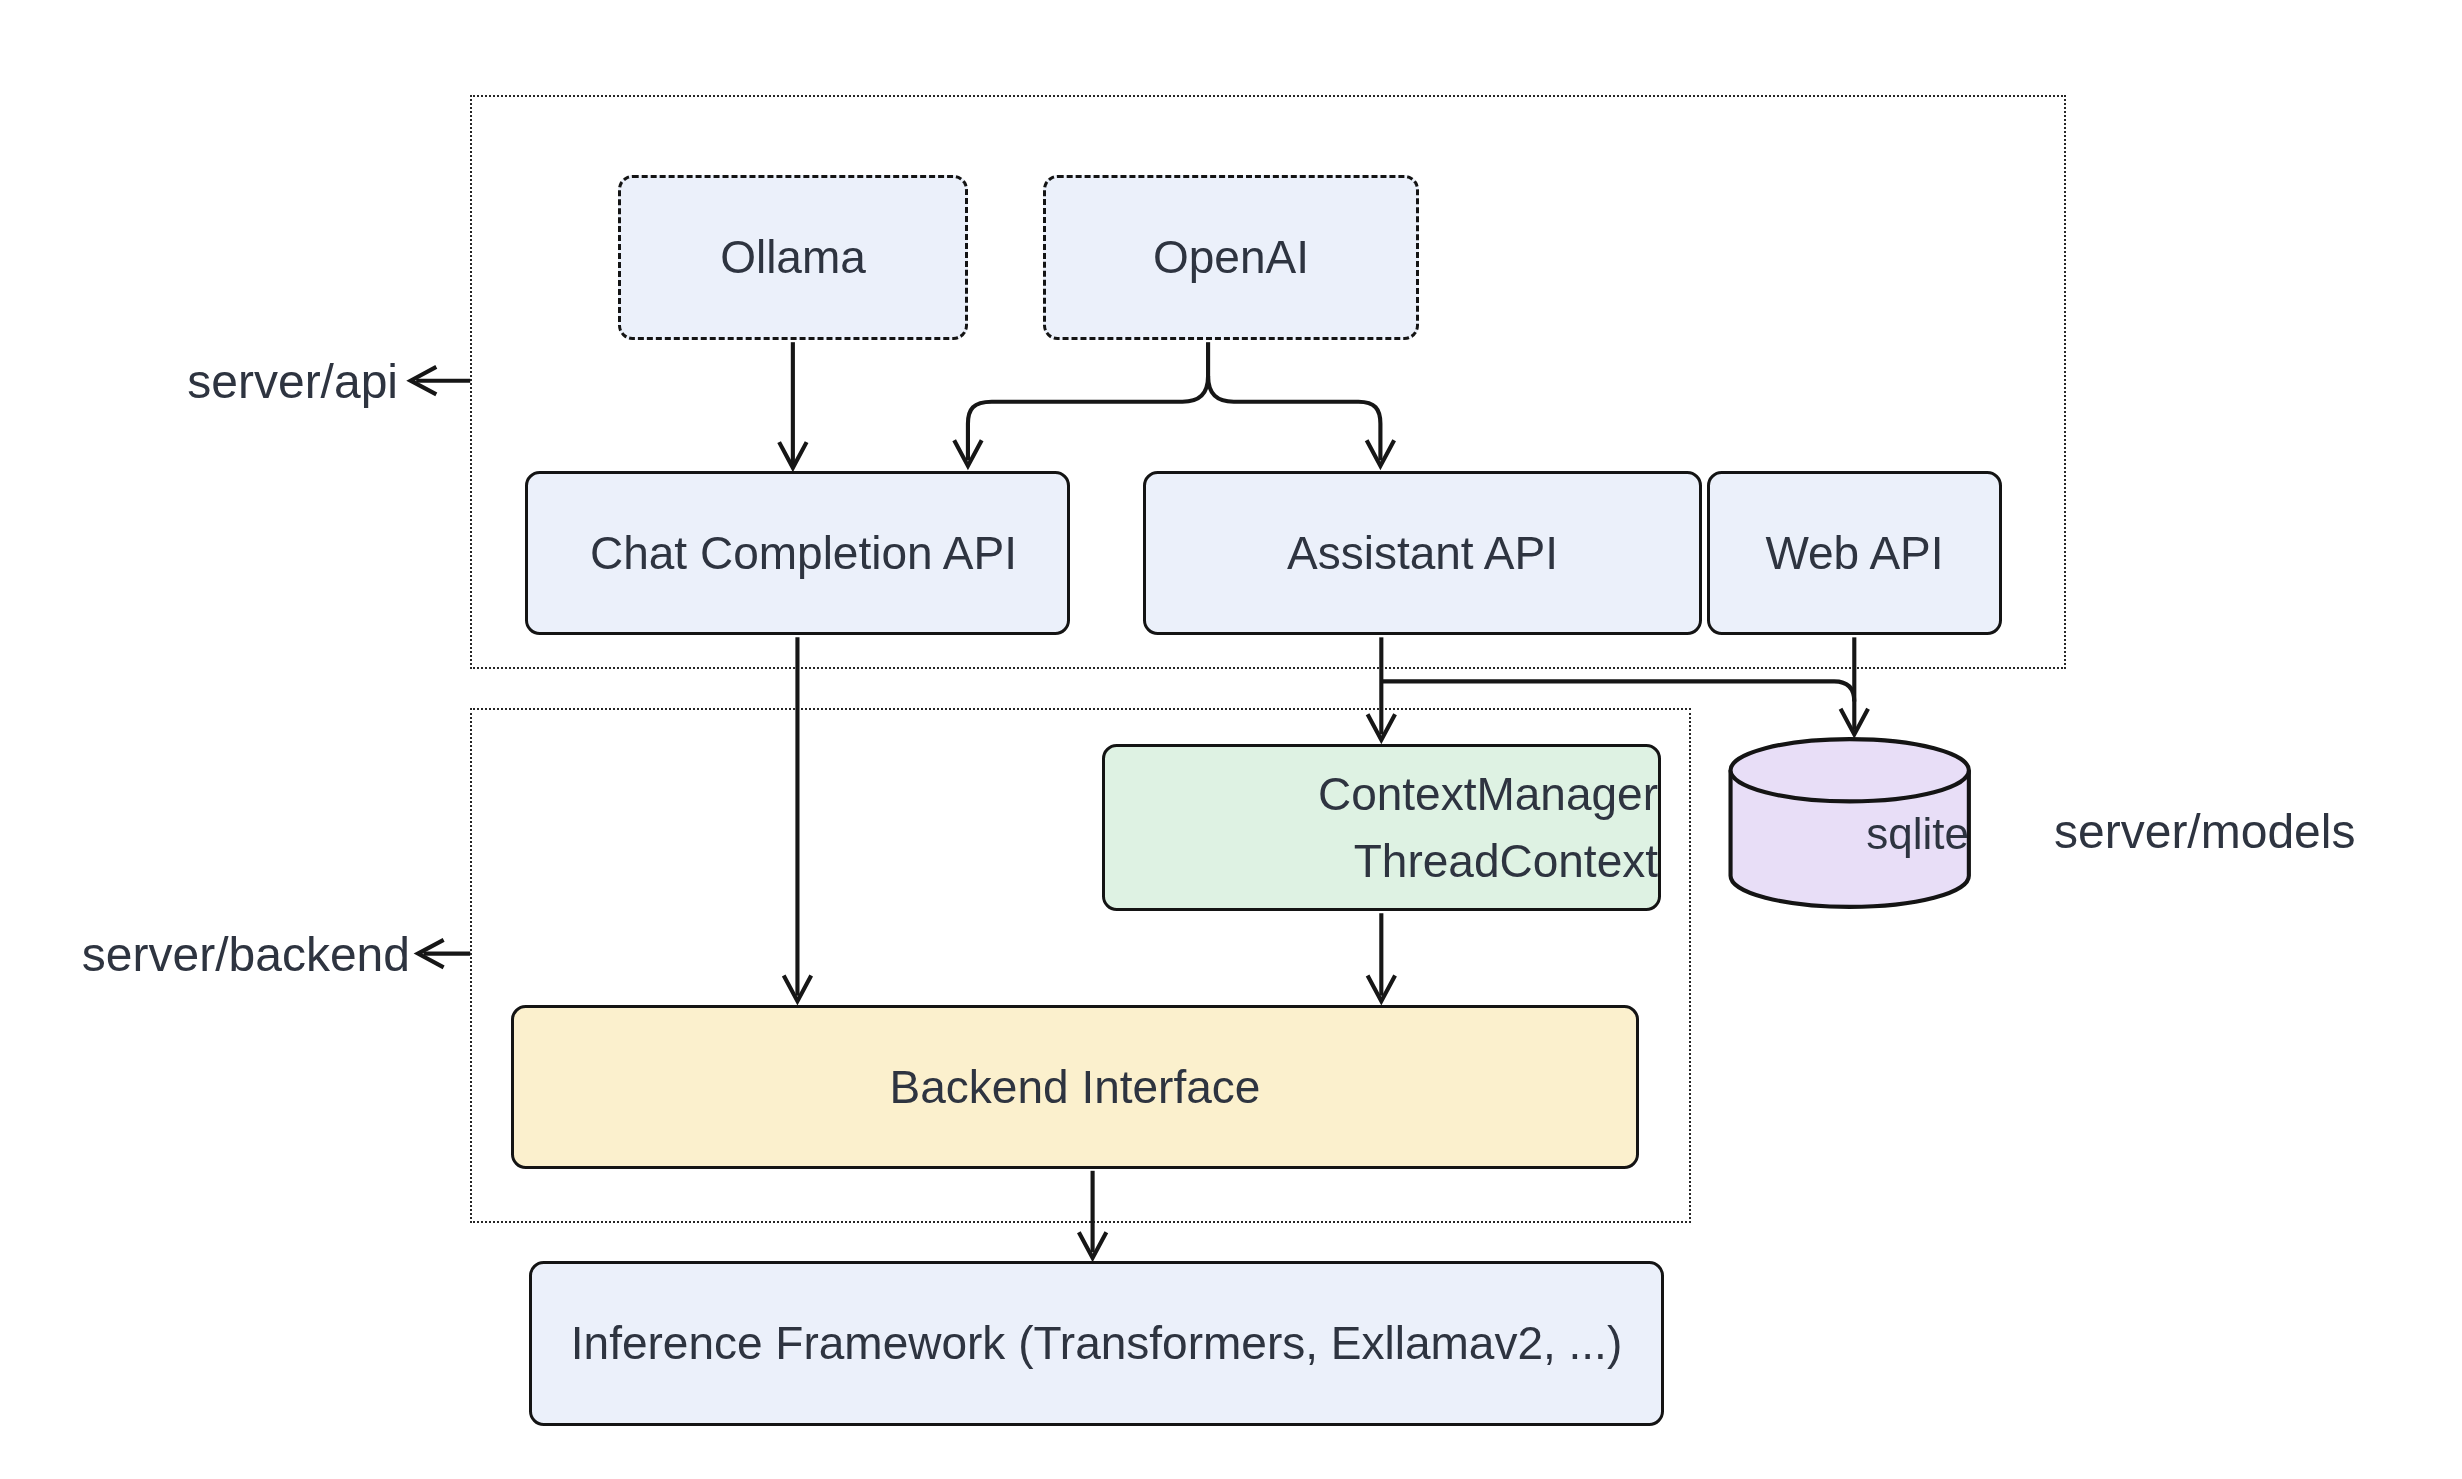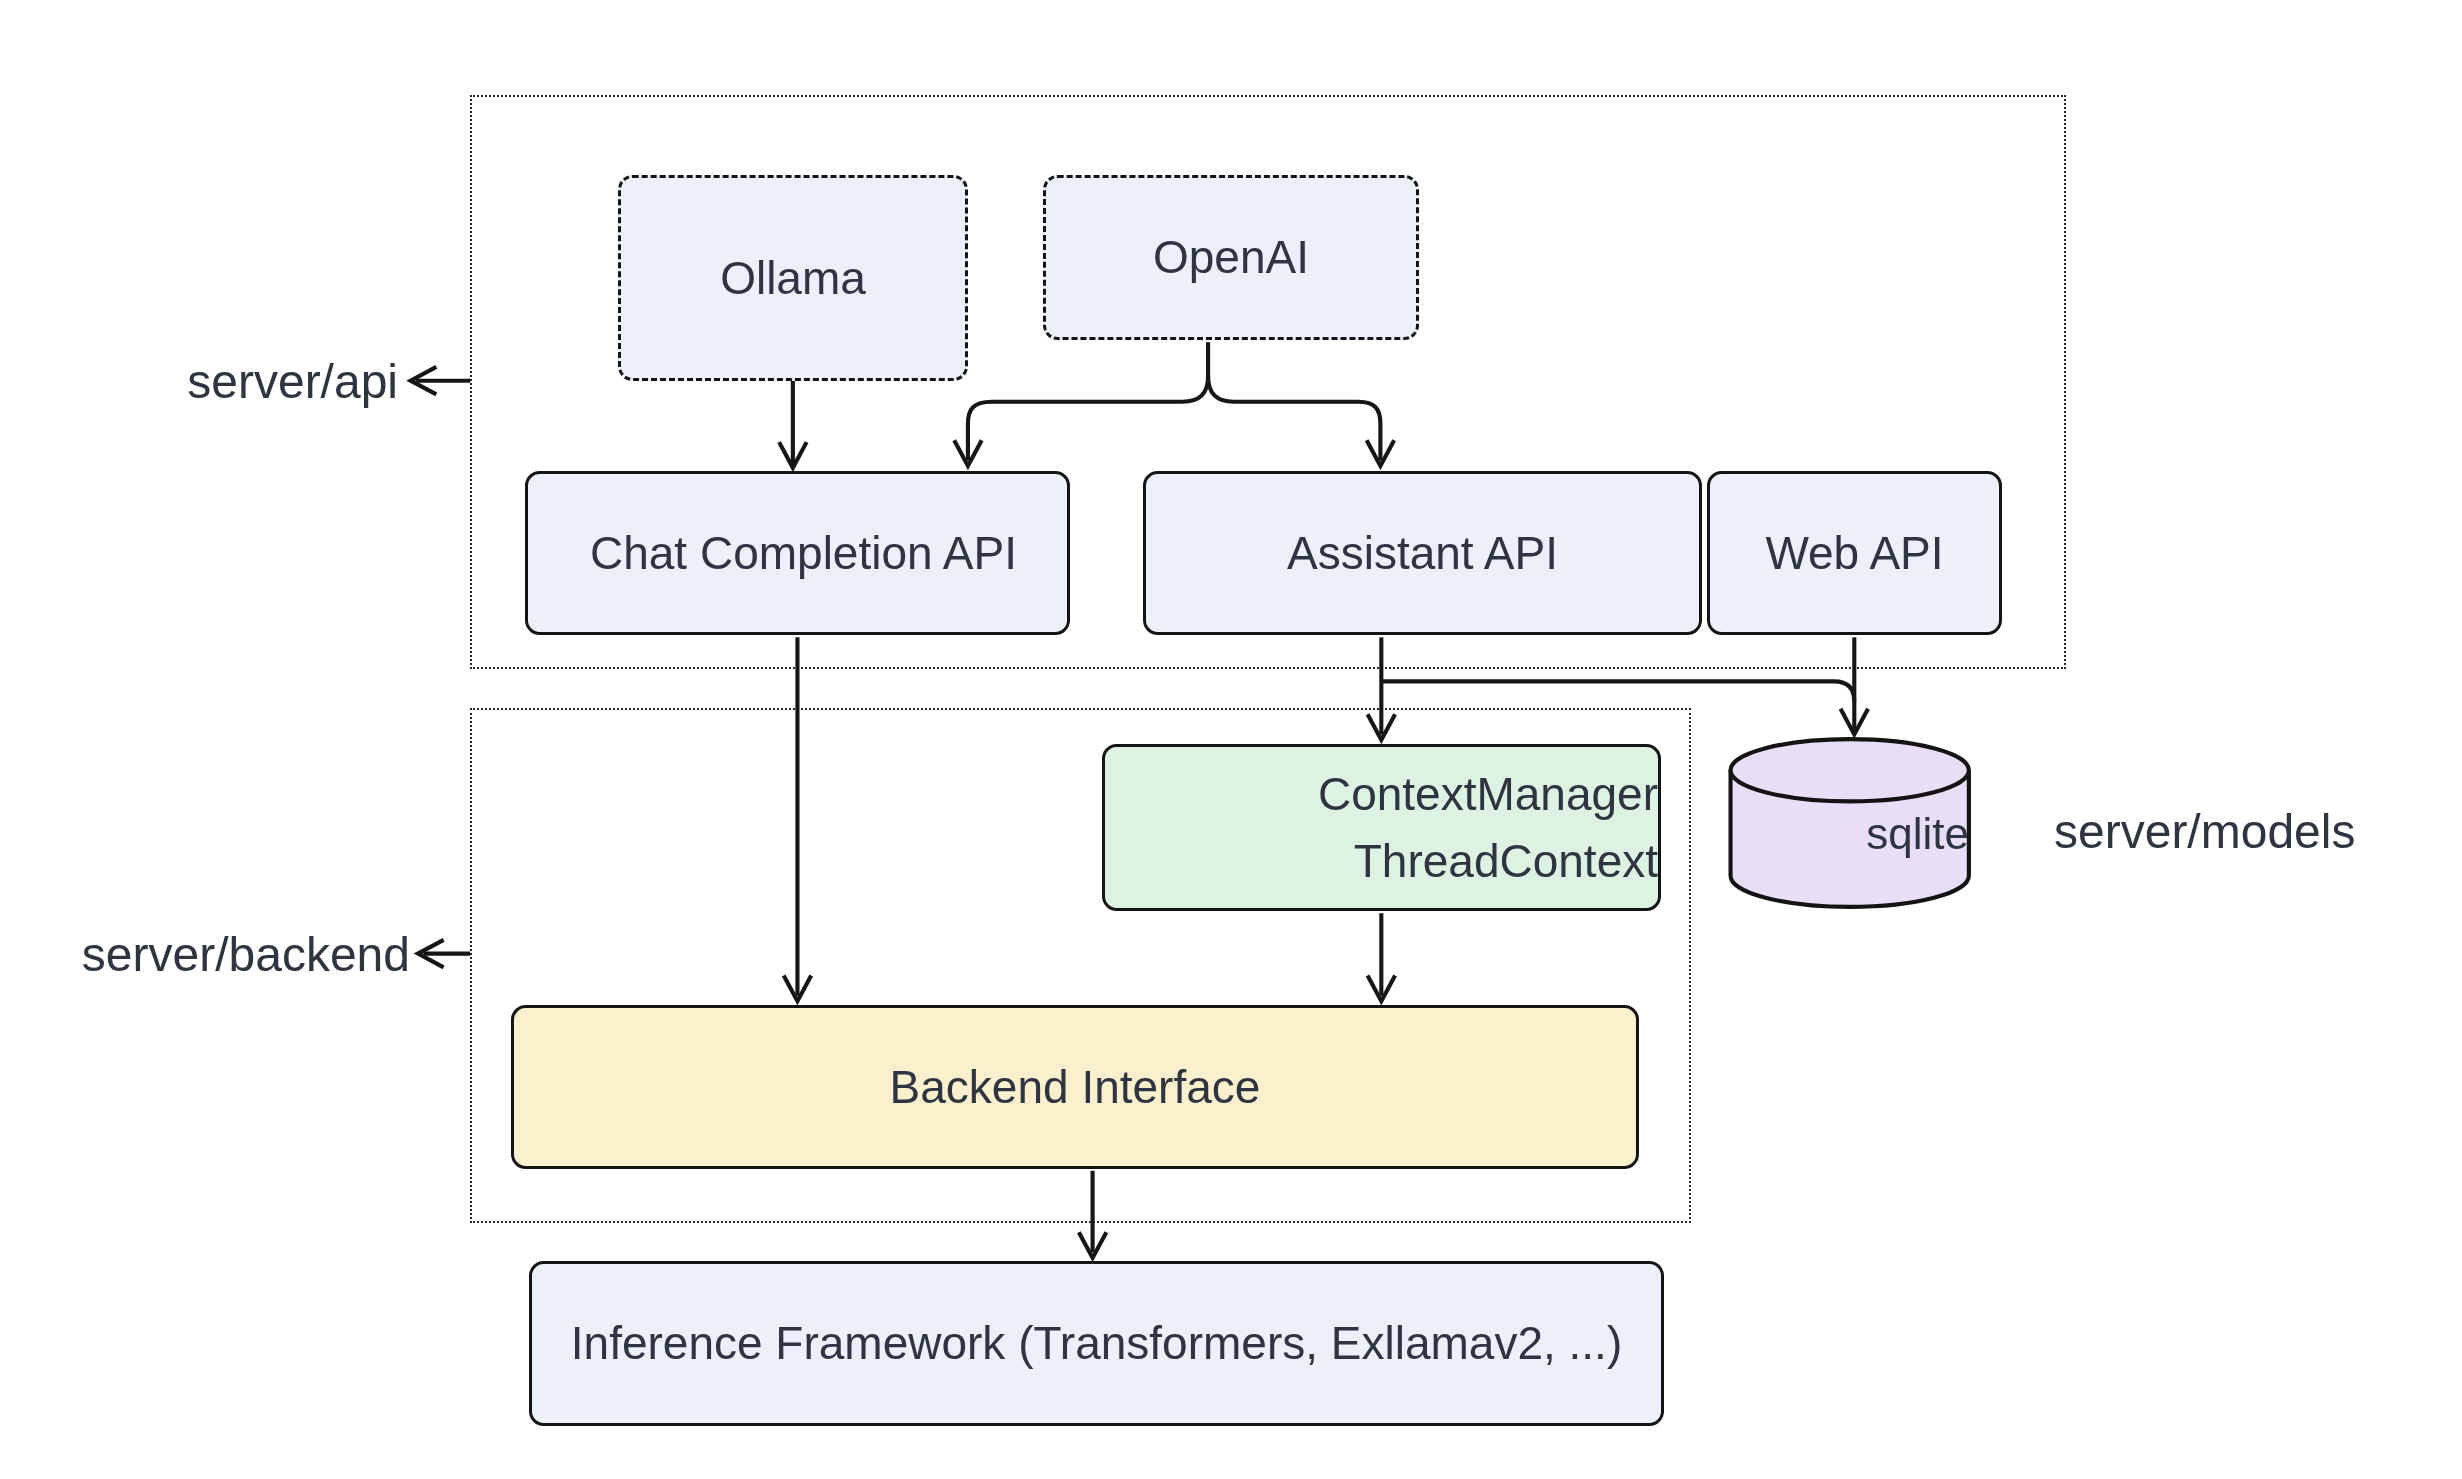--- a/index.html
+++ b/index.html
@@ -86,21 +86,21 @@
     <path class="edge" d="M513,415 H454"></path>
     <path class="head" d="M476,400 L448,415 L476,430"></path>
     <path class="edge" d="M513,1040 H462"></path>
     <path class="head" d="M484,1025 L456,1040 L484,1055"></path>
 
     <path class="cyl-fill" d="M1888,840 L1888,955 A130,34 0 0 0 2148,955 L2148,840 Z"></path>
     <path class="cyl-stroke" d="M1888,840 L1888,955 A130,34 0 0 0 2148,955 L2148,840"></path>
     <ellipse class="cyl-stroke" cx="2018" cy="840" rx="130" ry="34" style="fill:var(--node-purple);"></ellipse>
   </svg>
 
-  <div class="node dashed" style="left:618px; top:175px; width:350px; height:206px;">
+  <div class="node dashed" style="left:618px; top:175px; width:350px; height:165px;">
     <span>Ollama</span>
   </div>
 
   <div class="node dashed" style="left:1043px; top:175px; width:376px; height:165px;">
     <span>OpenAI</span>
   </div>
 
   <div class="node" style="left:525px; top:471px; width:545px; height:164px;padding-left:12px;">
     <span>Chat Completion API</span>
   </div>

